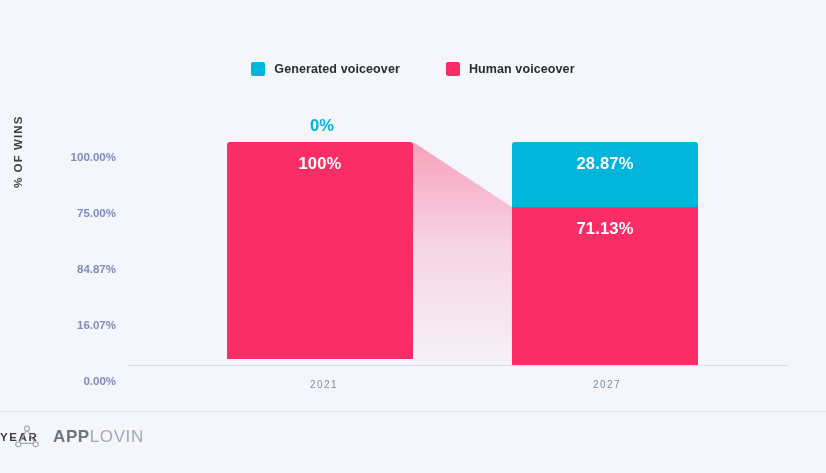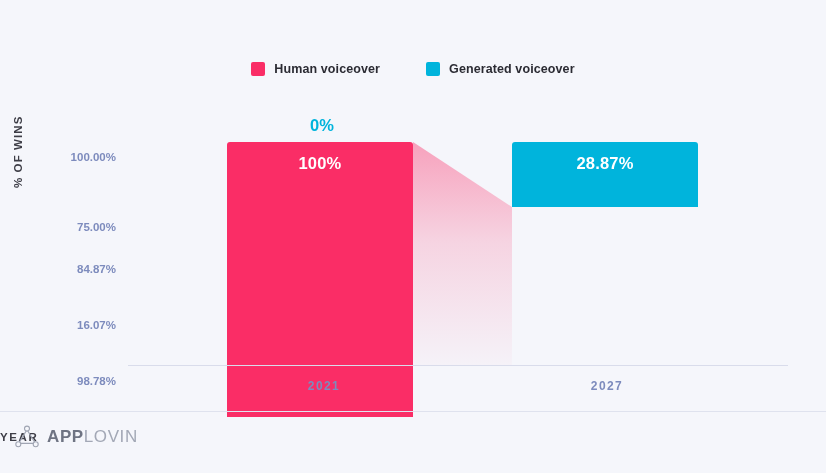--- a/index.html
+++ b/index.html
@@ -89,22 +89,22 @@
     transform: rotate(-90deg);
     transform-origin: left top;
     white-space: nowrap;
   }
 
   
   .x-tick {
     position: absolute;
     top: 379px;
     transform: translateX(-50%);
-    font-size: 12px;
-    font-weight: bold;
+    font-size: 10px;
+    font-weight: normal;
     letter-spacing: 1.4px;
     color: #7d8bbd;
     white-space: nowrap;
   }
   .x-axis-title {
     position: absolute;
     top: 431px;
     left: 0;
     width: 656px;
     text-align: left;
@@ -165,21 +165,21 @@
     width: 826px;
     height: 1px;
     background: #dfe2ee;
   }
   .brand {
     position: absolute;
     left: 14px;
     top: 425px;
     display: flex;
     align-items: center;
-    gap: 7px;
+    gap: 13px;
   }
   .brand-mark {
     display: block;
   }
   .brand-text {
     font-size: 17px;
     letter-spacing: 0.6px;
     color: #8a8f9e;
     white-space: nowrap;
   }
@@ -192,59 +192,62 @@
     color: #a3a8b6;
   }
 </style>
 </head>
 <body>
 
 <div id="page-root">
 
   <div class="legend">
     <div class="legend-item">
+      <span class="legend-swatch" style="background:#00b4dc"></span>
+      <span class="legend-label">Generated voiceover</span>
+    </div>
+    <div class="legend-item">
       <span class="legend-swatch" style="background:#fa2d66"></span>
       <span class="legend-label">Human voiceover</span>
     </div>
-    <div class="legend-item">
-      <span class="legend-swatch" style="background:#00b4dc"></span>
-      <span class="legend-label">Generated voiceover</span>
-    </div>
   </div>
 
   <div class="y-ticks">
     <div class="y-tick" style="top:141px">100.00%</div>
-    <div class="y-tick" style="top:211px">75.00%</div>
+    <div class="y-tick" style="top:197px">75.00%</div>
     <div class="y-tick" style="top:253px">84.87%</div>
     <div class="y-tick" style="top:309px">16.07%</div>
-    <div class="y-tick" style="top:365px">98.78%</div>
+    <div class="y-tick" style="top:365px">0.00%</div>
   </div>
   <div class="y-axis-title">% OF WINS</div>
 
   <svg class="ribbon-svg" viewBox="0 0 826 473">
     <defs>
       <linearGradient id="ribbonFade" x1="0" y1="0" x2="0" y2="1">
         <stop offset="0%" stop-color="#fa2d66" stop-opacity="0.42"></stop>
         <stop offset="45%" stop-color="#fa2d66" stop-opacity="0.17"></stop>
         <stop offset="100%" stop-color="#fa2d66" stop-opacity="0.02"></stop>
       </linearGradient>
     </defs>
     <polygon points="413,142 512,207 512,365 413,365" fill="url(#ribbonFade)"></polygon>
   </svg>
 
   <div class="bar" style="left:227px; top:142px; width:186px; height:223px;">
-    <div class="bar-seg top" style="top:0; height:275px; background:#fa2d66;">
+    <div class="bar-seg top" style="top:0; height:217px; background:#fa2d66;">
       <span class="seg-value">100%</span>
     </div>
   </div>
   <div class="outside-value" style="left:322px; top:116px; color:#00b4dc;">0%</div>
 
   <div class="bar" style="left:512px; top:142px; width:186px; height:223px;">
     <div class="bar-seg top" style="top:0; height:65px; background:#00b4dc;">
       <span class="seg-value">28.87%</span>
+    </div>
+    <div class="bar-seg" style="top:65px; height:158px; background:#fa2d66;">
+      <span class="seg-value">71.13%</span>
     </div>
   </div>
 
   <div class="axis-baseline"></div>
   <div class="x-tick" style="left:324px">2021</div>
   <div class="x-tick" style="left:607px">2027</div>
   <div class="x-axis-title">YEAR</div>
 
   <div class="footer-divider"></div>
   <div class="brand">

